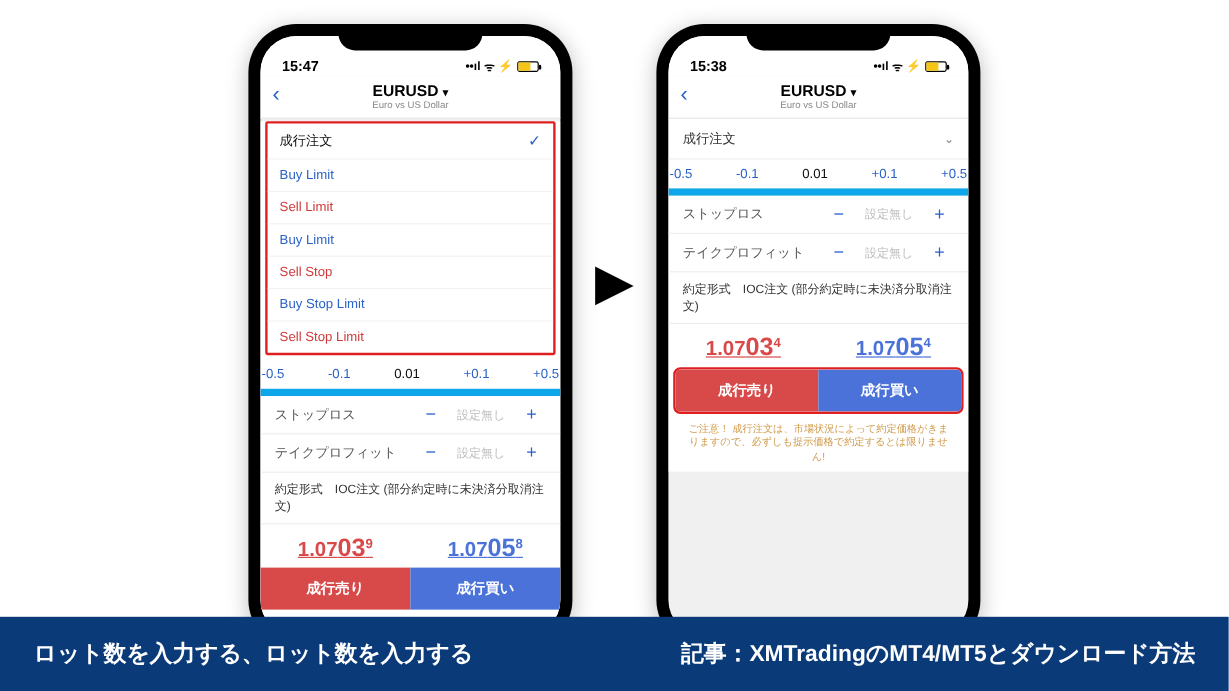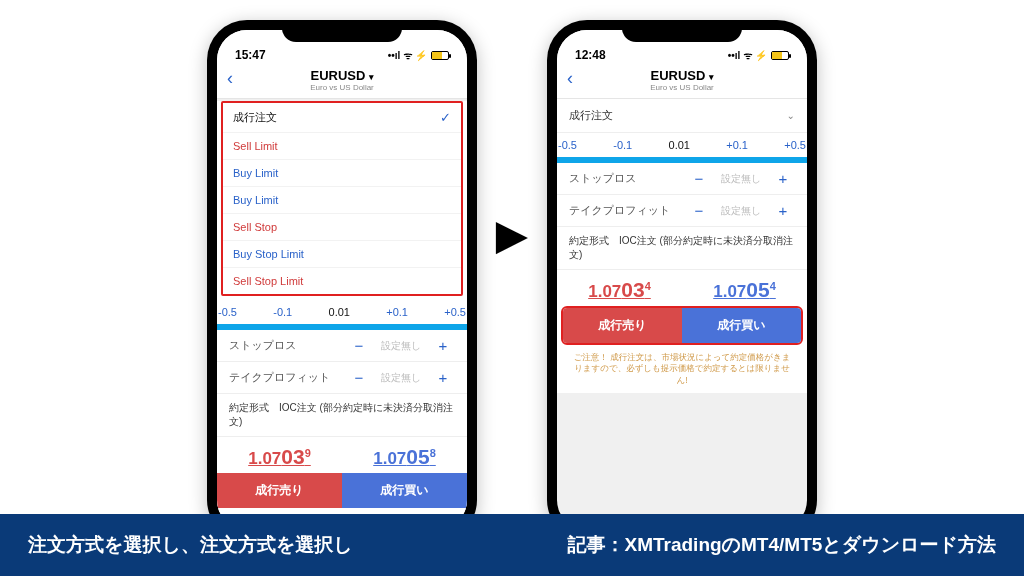--- a/index.html
+++ b/index.html
@@ -78,25 +78,25 @@
             <span class="chev">▾</span>
           </div>
           <div class="hdr-sub">Euro vs US Dollar</div>
         </div>
         <div class="body-area">
           <div class="redbox">
             <div class="opt black">
               <span>成行注文</span>
               <span class="check">✓</span>
             </div>
+            <div class="opt blue">
+                <span>Buy Limit</span>
+              </div>
             <div class="opt red">
                 <span>Sell Limit</span>
-              </div>
-            <div class="opt blue">
-                <span>Buy Limit</span>
               </div>
             <div class="opt blue">
                 <span>Buy Limit</span>
               </div>
             <div class="opt red">
                 <span>Sell Stop</span>
               </div>
             <div class="opt blue">
                 <span>Buy Stop Limit</span>
               </div>
@@ -138,21 +138,21 @@
           </div>
           <div class="warn">ご注意！ 成行注文は、市場状況によって約定価格がきまりますので、必ずしも提示価格で約定するとは限りません!</div>
         </div>
       </div>
     </div>
 
     <div class="phone">
       <div class="notch"></div>
       <div class="screen">
         <div class="sbar">
-          <span>12:48</span>
+          <span>15:38</span>
           <span class="sbar-right">
             <span>••ıl</span>
             <span>ᯤ</span>
             <span>⚡</span>
             <span class="bat">
                 <i></i>
               </span>
           </span>
         </div>
         <div class="hdr">
@@ -203,16 +203,16 @@
           <div class="warn">ご注意！ 成行注文は、市場状況によって約定価格がきまりますので、必ずしも提示価格で約定するとは限りません!</div>
         </div>
       </div>
     </div>
 
   </div>
 
   <div class="arrow">▶</div>
 
   <div class="footer-bar">
-    <span>注文方式を選択し、注文方式を選択し</span>
+    <span>ロット数を入力する、ロット数を入力する</span>
     <span>記事：XMTradingのMT4/MT5とダウンロード方法</span>
   </div>
 </div>
 
 </body></html>

